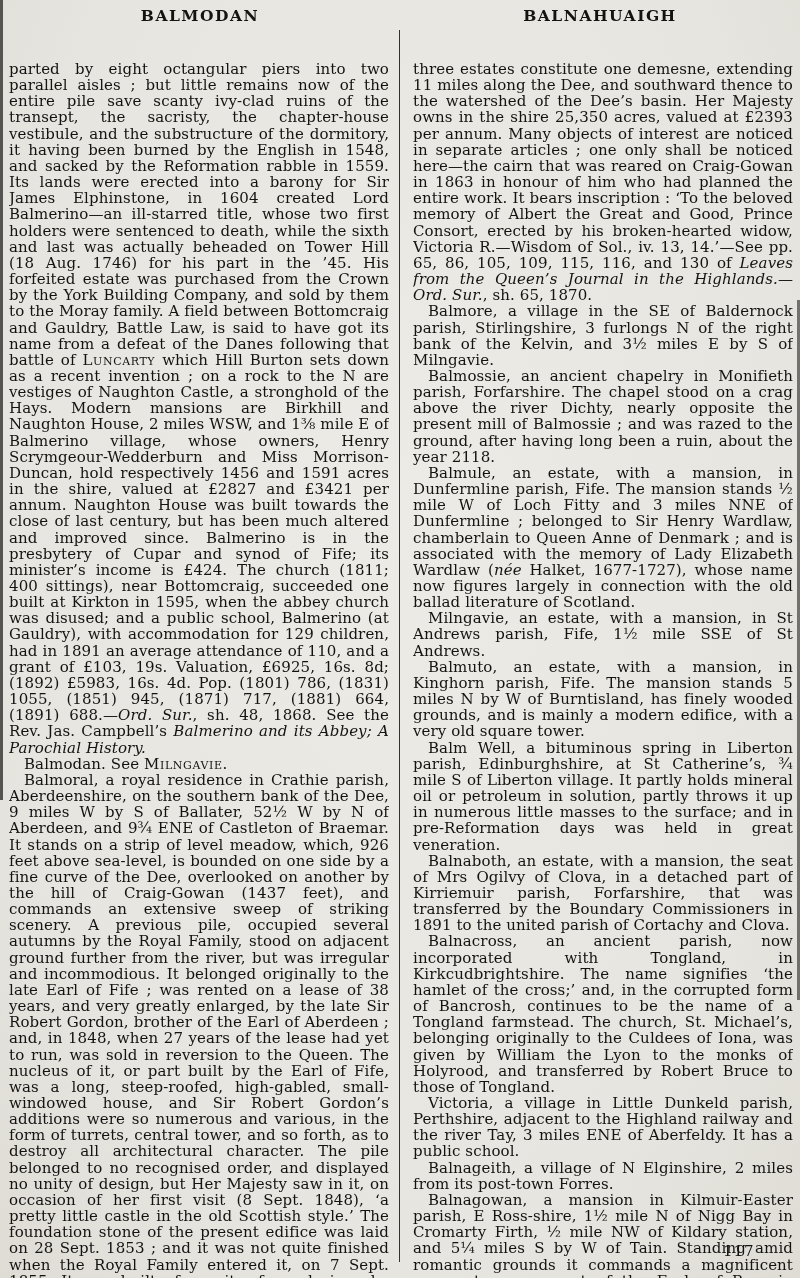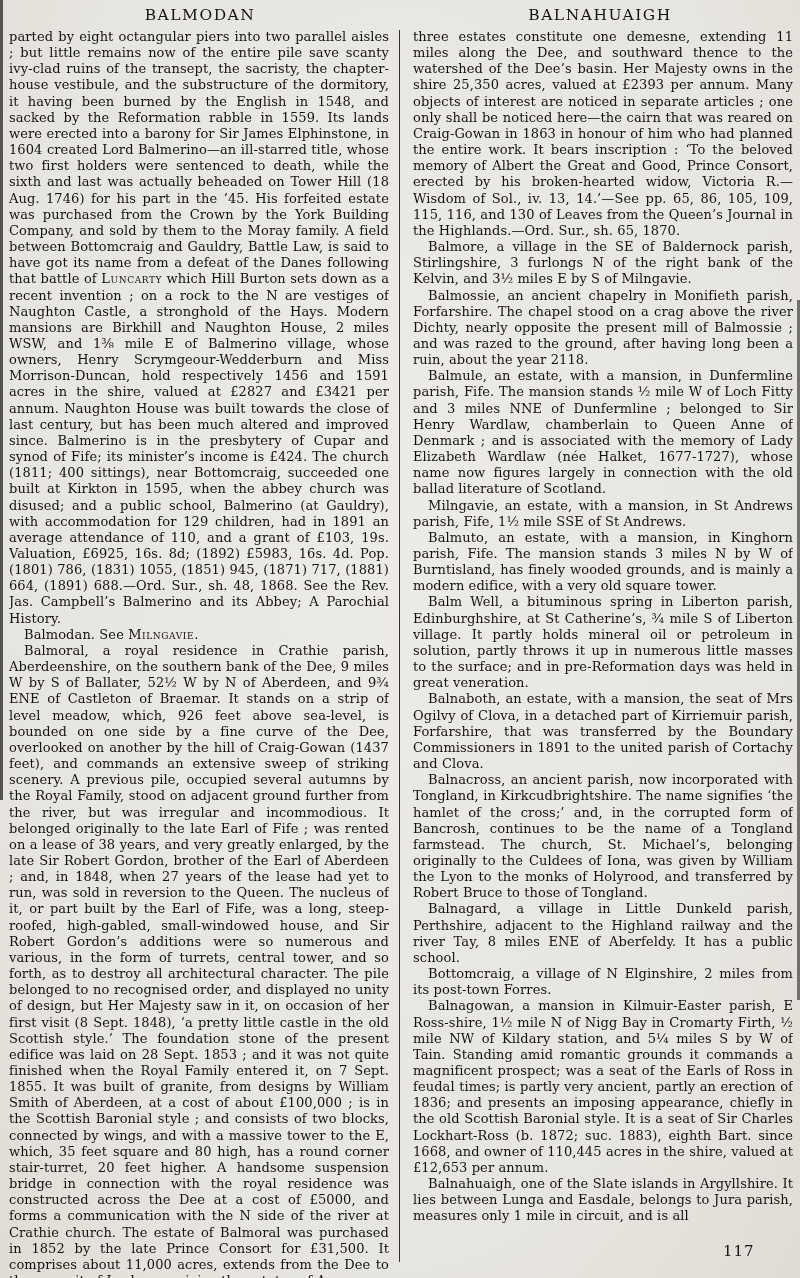--- a/index.html
+++ b/index.html
@@ -31,21 +31,21 @@
     opacity: 0.6;
   }
   .running-heads {
     position: absolute;
     top: 6px; left: 0; right: 0;
     display: flex;
   }
   .running-heads .head {
     flex: 1;
     text-align: center;
-    font-weight: normal;
+    font-weight: bold;
     font-size: 15.5px;
     letter-spacing: 1.5px;
   }
   .column-divider {
     position: absolute;
     left: 399px;
     top: 30px;
     height: 1232px;
     width: 1px;
     background: #34302c;
@@ -55,34 +55,35 @@
     top: 29px;
     left: 9px;
     right: 7px;
     bottom: 0;
     display: flex;
     gap: 24px;
   }
   .col {
     flex: 1;
     text-align: justify;
-    font-size: 13px;
+    font-size: 15px;
     line-height: 16.15px;
     letter-spacing: 0.1px;
     overflow: hidden;
+    margin-top: 32px;
   }
   .col p {
     margin: 0;
     text-indent: 15px;
   }
   .col p.noindent {
     text-indent: 0;
   }
   .b  { font-weight: normal; }
-  .i  { }
+  .i  { font-style: italic; }
   .sc { font-variant: small-caps; letter-spacing: 0.6px; }
   .page-number {
     position: absolute;
     top: 1242px;
     left: 723px;
     font-size: 15px;
     letter-spacing: 1px;
   }
 </style>
 </head>
@@ -103,24 +104,24 @@
       <p class="noindent"><span>parted by eight octangular piers into two parallel aisles ; but little remains now of the entire pile save scanty ivy-clad ruins of the transept, the sacristy, the chapter-house vestibule, and the substructure of the dormitory, it having been burned by the English in 1548, and sacked by the Reformation rabble in 1559.  Its lands were erected into a barony for Sir James Elphinstone, in 1604 created Lord Balmerino—an ill-starred title, whose two first holders were sentenced to death, while the sixth and last was actually beheaded on Tower Hill (18 Aug. 1746) for his part in the ’45.  His forfeited estate was purchased from the Crown by the York Building Company, and sold by them to the Moray family.  A field between Bottomcraig and Gauldry, Battle Law, is said to have got its name from a defeat of the Danes following that battle of </span><span class="sc">Luncarty</span><span> which Hill Burton sets down as a recent invention ; on a rock to the N are vestiges of Naughton Castle, a stronghold of the Hays.  Modern mansions are Birkhill and Naughton House, 2 miles WSW, and 1⅜ mile E of Balmerino village, whose owners, Henry Scrymgeour-Wedderburn and Miss Morrison-Duncan, hold respectively 1456 and 1591 acres in the shire, valued at £2827 and £3421 per annum.  Naughton House was built towards the close of last century, but has been much altered and improved since.  Balmerino is in the presbytery of Cupar and synod of Fife; its minister’s income is £424.  The church (1811; 400 sittings), near Bottomcraig, succeeded one built at Kirkton in 1595, when the abbey church was disused; and a public school, Balmerino (at Gauldry), with accommodation for 129 children, had in 1891 an average attendance of 110, and a grant of £103, 19s.  Valuation, £6925, 16s. 8d; (1892) £5983, 16s. 4d.  Pop. (1801) 786, (1831) 1055, (1851) 945, (1871) 717, (1881) 664, (1891) 688.—</span><span class="i">Ord. Sur.</span><span>, sh. 48, 1868.  See the Rev. Jas. Campbell’s </span><span class="i">Balmerino and its Abbey; A Parochial History.</span></p>
       <p><span class="b">Balmodan.</span><span>  See </span><span class="sc">Milngavie</span><span>.</span></p>
       <p><span class="b">Balmoral</span><span>, a royal residence in Crathie parish, Aberdeenshire, on the southern bank of the Dee, 9 miles W by S of Ballater, 52½ W by N of Aberdeen, and 9¾ ENE of Castleton of Braemar.  It stands on a strip of level meadow, which, 926 feet above sea-level, is bounded on one side by a fine curve of the Dee, overlooked on another by the hill of Craig-Gowan (1437 feet), and commands an extensive sweep of striking scenery.  A previous pile, occupied several autumns by the Royal Family, stood on adjacent ground further from the river, but was irregular and incommodious.  It belonged originally to the late Earl of Fife ; was rented on a lease of 38 years, and very greatly enlarged, by the late Sir Robert Gordon, brother of the Earl of Aberdeen ; and, in 1848, when 27 years of the lease had yet to run, was sold in reversion to the Queen.  The nucleus of it, or part built by the Earl of Fife, was a long, steep-roofed, high-gabled, small-windowed house, and Sir Robert Gordon’s additions were so numerous and various, in the form of turrets, central tower, and so forth, as to destroy all architectural character.  The pile belonged to no recognised order, and displayed no unity of design, but Her Majesty saw in it, on occasion of her first visit (8 Sept. 1848), ‘a pretty little castle in the old Scottish style.’  The foundation stone of the present edifice was laid on 28 Sept. 1853 ; and it was not quite finished when the Royal Family entered it, on 7 Sept. 1855.  It was built of granite, from designs by William Smith of Aberdeen, at a cost of about £100,000 ; is in the Scottish Baronial style ; and consists of two blocks, connected by wings, and with a massive tower to the E, which, 35 feet square and 80 high, has a round corner stair-turret, 20 feet higher.  A handsome suspension bridge in connection with the royal residence was constructed across the Dee at a cost of £5000, and forms a communication with the N side of the river at Crathie church.  The estate of Balmoral was purchased in 1852 by the late Prince Consort for £31,500.  It comprises about 11,000 acres, extends from the Dee to the summit of Lochnagar, joins the estates of </span><span class="sc">Abergeldie</span><span> and </span><span class="sc">Birkhall</span><span>, which also became royal property ; and the</span></p>
     </div>
   <div class="col">
       <p class="noindent"><span>three estates constitute one demesne, extending 11 miles along the Dee, and southward thence to the watershed of the Dee’s basin.  Her Majesty owns in the shire 25,350 acres, valued at £2393 per annum.  Many objects of interest are noticed in separate articles ; one only shall be noticed here—the cairn that was reared on Craig-Gowan in 1863 in honour of him who had planned the entire work.  It bears inscription : ‘To the beloved memory of Albert the Great and Good, Prince Consort, erected by his broken-hearted widow, Victoria R.—Wisdom of Sol., iv. 13, 14.’—See pp. 65, 86, 105, 109, 115, 116, and 130 of </span><span class="i">Leaves from the Queen’s Journal in the Highlands.</span><span>—</span><span class="i">Ord. Sur.</span><span>, sh. 65, 1870.</span></p>
       <p><span class="b">Balmore</span><span>, a village in the SE of Baldernock parish, Stirlingshire, 3 furlongs N of the right bank of the Kelvin, and 3½ miles E by S of Milngavie.</span></p>
       <p><span class="b">Balmossie</span><span>, an ancient chapelry in Monifieth parish, Forfarshire.  The chapel stood on a crag above the river Dichty, nearly opposite the present mill of Balmossie ; and was razed to the ground, after having long been a ruin, about the year 2118.</span></p>
       <p><span class="b">Balmule</span><span>, an estate, with a mansion, in Dunfermline parish, Fife.  The mansion stands ½ mile W of Loch Fitty and 3 miles NNE of Dunfermline ; belonged to Sir Henry Wardlaw, chamberlain to Queen Anne of Denmark ; and is associated with the memory of Lady Elizabeth Wardlaw (</span><span class="i">née</span><span> Halket, 1677-1727), whose name now figures largely in connection with the old ballad literature of Scotland.</span></p>
       <p><span class="b">Milngavie</span><span>, an estate, with a mansion, in St Andrews parish, Fife, 1½ mile SSE of St Andrews.</span></p>
-      <p><span class="b">Balmuto</span><span>, an estate, with a mansion, in Kinghorn parish, Fife.  The mansion stands 3 miles N by W of Burntisland, has finely wooded grounds, and is mainly a modern edifice, with a very old square tower.</span></p>
+      <p><span class="b">Balmuto</span><span>, an estate, with a mansion, in Kinghorn parish, Fife.  The mansion stands 5 miles N by W of Burntisland, has finely wooded grounds, and is mainly a modern edifice, with a very old square tower.</span></p>
       <p><span class="b">Balm Well</span><span>, a bituminous spring in Liberton parish, Edinburghshire, at St Catherine’s, ¾ mile S of Liberton village.  It partly holds mineral oil or petroleum in solution, partly throws it up in numerous little masses to the surface; and in pre-Reformation days was held in great veneration.</span></p>
       <p><span class="b">Balnaboth</span><span>, an estate, with a mansion, the seat of Mrs Ogilvy of Clova, in a detached part of Kirriemuir parish, Forfarshire, that was transferred by the Boundary Commissioners in 1891 to the united parish of Cortachy and Clova.</span></p>
       <p><span class="b">Balnacross</span><span>, an ancient parish, now incorporated with Tongland, in Kirkcudbrightshire.  The name signifies ‘the hamlet of the cross;’ and, in the corrupted form of Bancrosh, continues to be the name of a Tongland farmstead.  The church, St. Michael’s, belonging originally to the Culdees of Iona, was given by William the Lyon to the monks of Holyrood, and transferred by Robert Bruce to those of Tongland.</span></p>
-      <p><span class="b">Balnagard</span><span>, a village in Little Dunkeld parish, Perthshire, adjacent to the Highland railway and the river Tay, 8 miles ENE of Aberfeldy.  It has a public school.</span></p>
-      <p><span class="b">Bottomcraig</span><span>, a village of N Elginshire, 2 miles from its post-town Forres.</span></p>
+      <p><span class="b">Victoria</span><span>, a village in Little Dunkeld parish, Perthshire, adjacent to the Highland railway and the river Tay, 3 miles ENE of Aberfeldy.  It has a public school.</span></p>
+      <p><span class="b">Balnageith</span><span>, a village of N Elginshire, 2 miles from its post-town Forres.</span></p>
       <p><span class="b">Balnagowan</span><span>, a mansion in Kilmuir-Easter parish, E Ross-shire, 1½ mile N of Nigg Bay in Cromarty Firth, ½ mile NW of Kildary station, and 5¼ miles S by W of Tain.  Standing amid romantic grounds it commands a magnificent prospect; was a seat of the Earls of Ross in feudal times; is partly very ancient, partly an erection of 1836; and presents an imposing appearance, chiefly in the old Scottish Baronial style.  It is a seat of Sir Charles Lockhart-Ross (b. 1872; suc. 1883), eighth Bart. since 1668, and owner of 110,445 acres in the shire, valued at £12,653 per annum.</span></p>
       <p><span class="b">Balnahuaigh</span><span>, one of the Slate islands in Argyllshire.  It lies between Lunga and Easdale, belongs to Jura parish, measures only 1 mile in circuit, and is all</span></p>
     </div>
 </div>
 
 <div class="page-number">117</div>
 
 </body></html>

